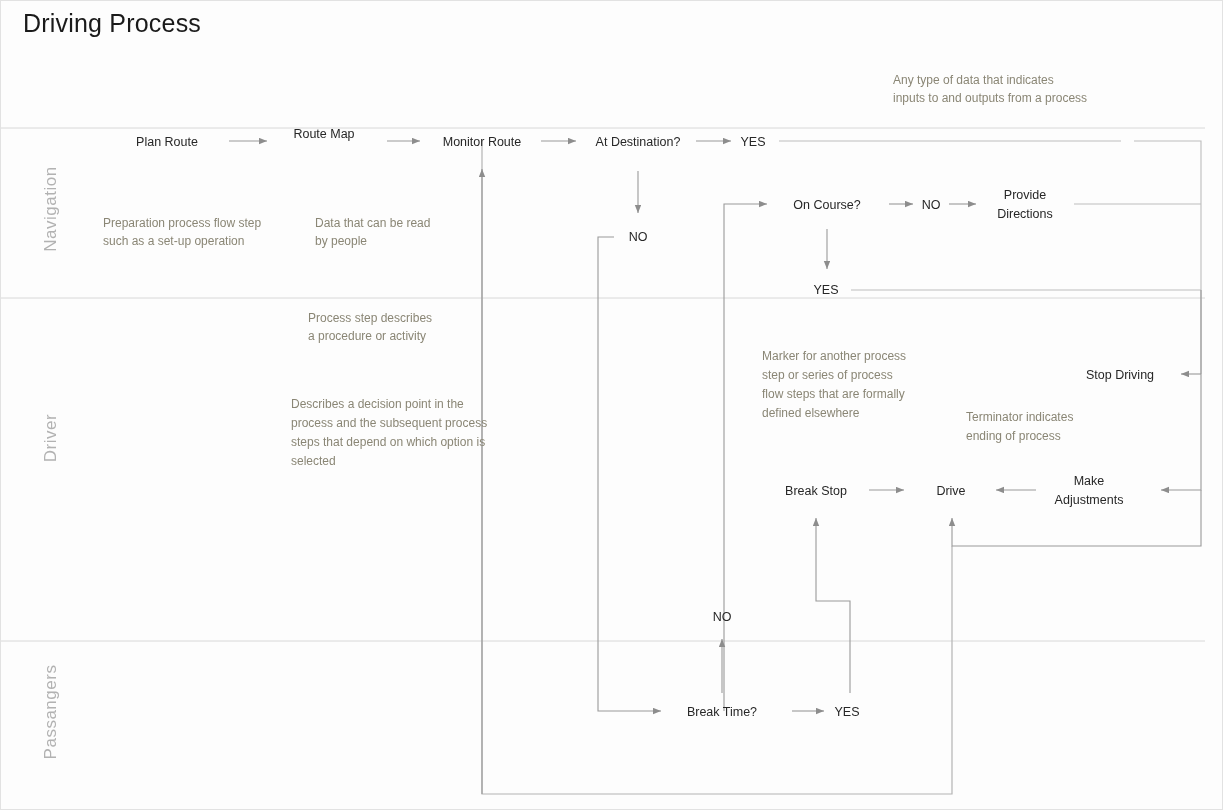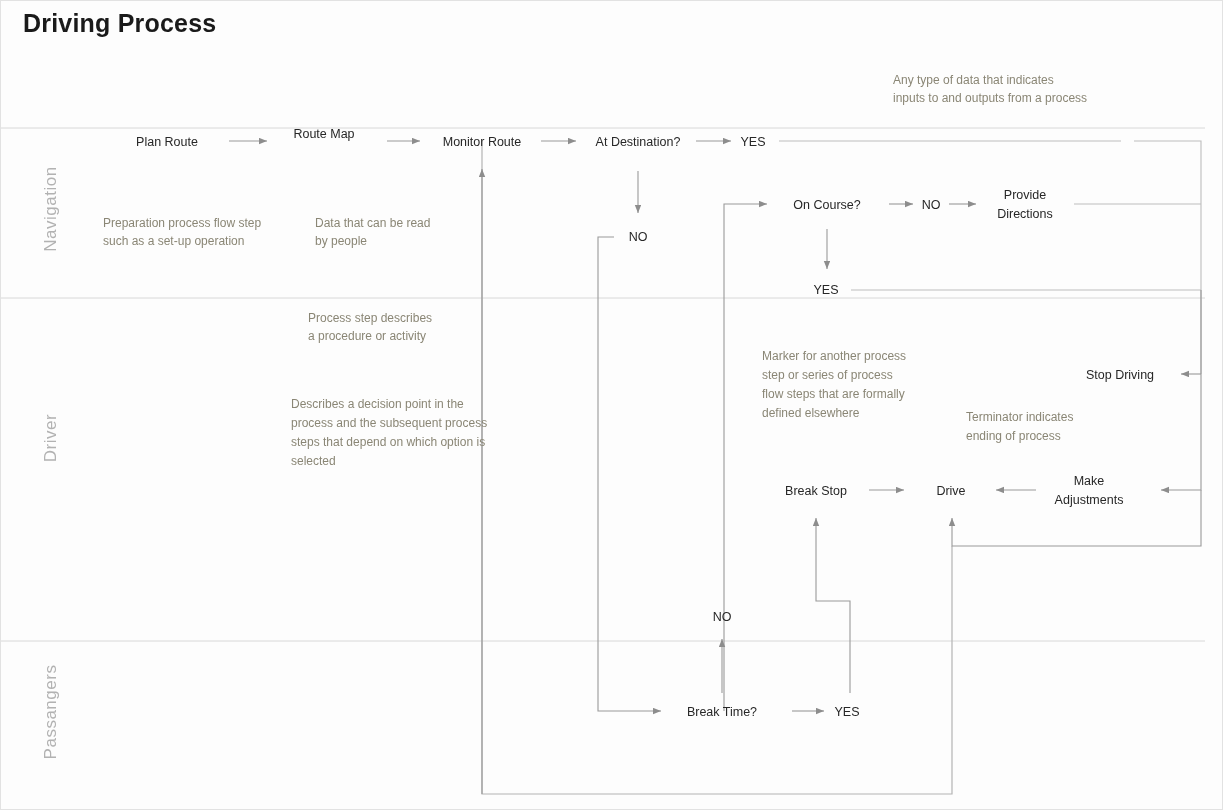--- a/index.html
+++ b/index.html
@@ -5,21 +5,21 @@
   html,body{margin:0;padding:0;background:#ffffff;}
   body{
     font-family:"Liberation Sans","DejaVu Sans",sans-serif;
     width:1223px;height:810px;position:relative;overflow:hidden;
     background:#fdfdfd;
     border:1px solid #e2e2e2;
     box-sizing:border-box;
   }
   #page-title{
     position:absolute;left:22px;top:8px;
-    font-size:25px;font-weight:700;color:#1a1a1a;
+    font-size:25px;font-weight:400;color:#1a1a1a;
     letter-spacing:0.2px;
   }
   #diagram{position:absolute;left:0;top:0;width:1223px;height:810px;}
   .lane-label{
     fill:#b2b2b2;font-size:17px;font-family:"Liberation Sans","DejaVu Sans",sans-serif;
     letter-spacing:0.5px;
   }
   .node-label{
     fill:#272727;font-size:12.5px;font-family:"Liberation Sans","DejaVu Sans",sans-serif;
   }

